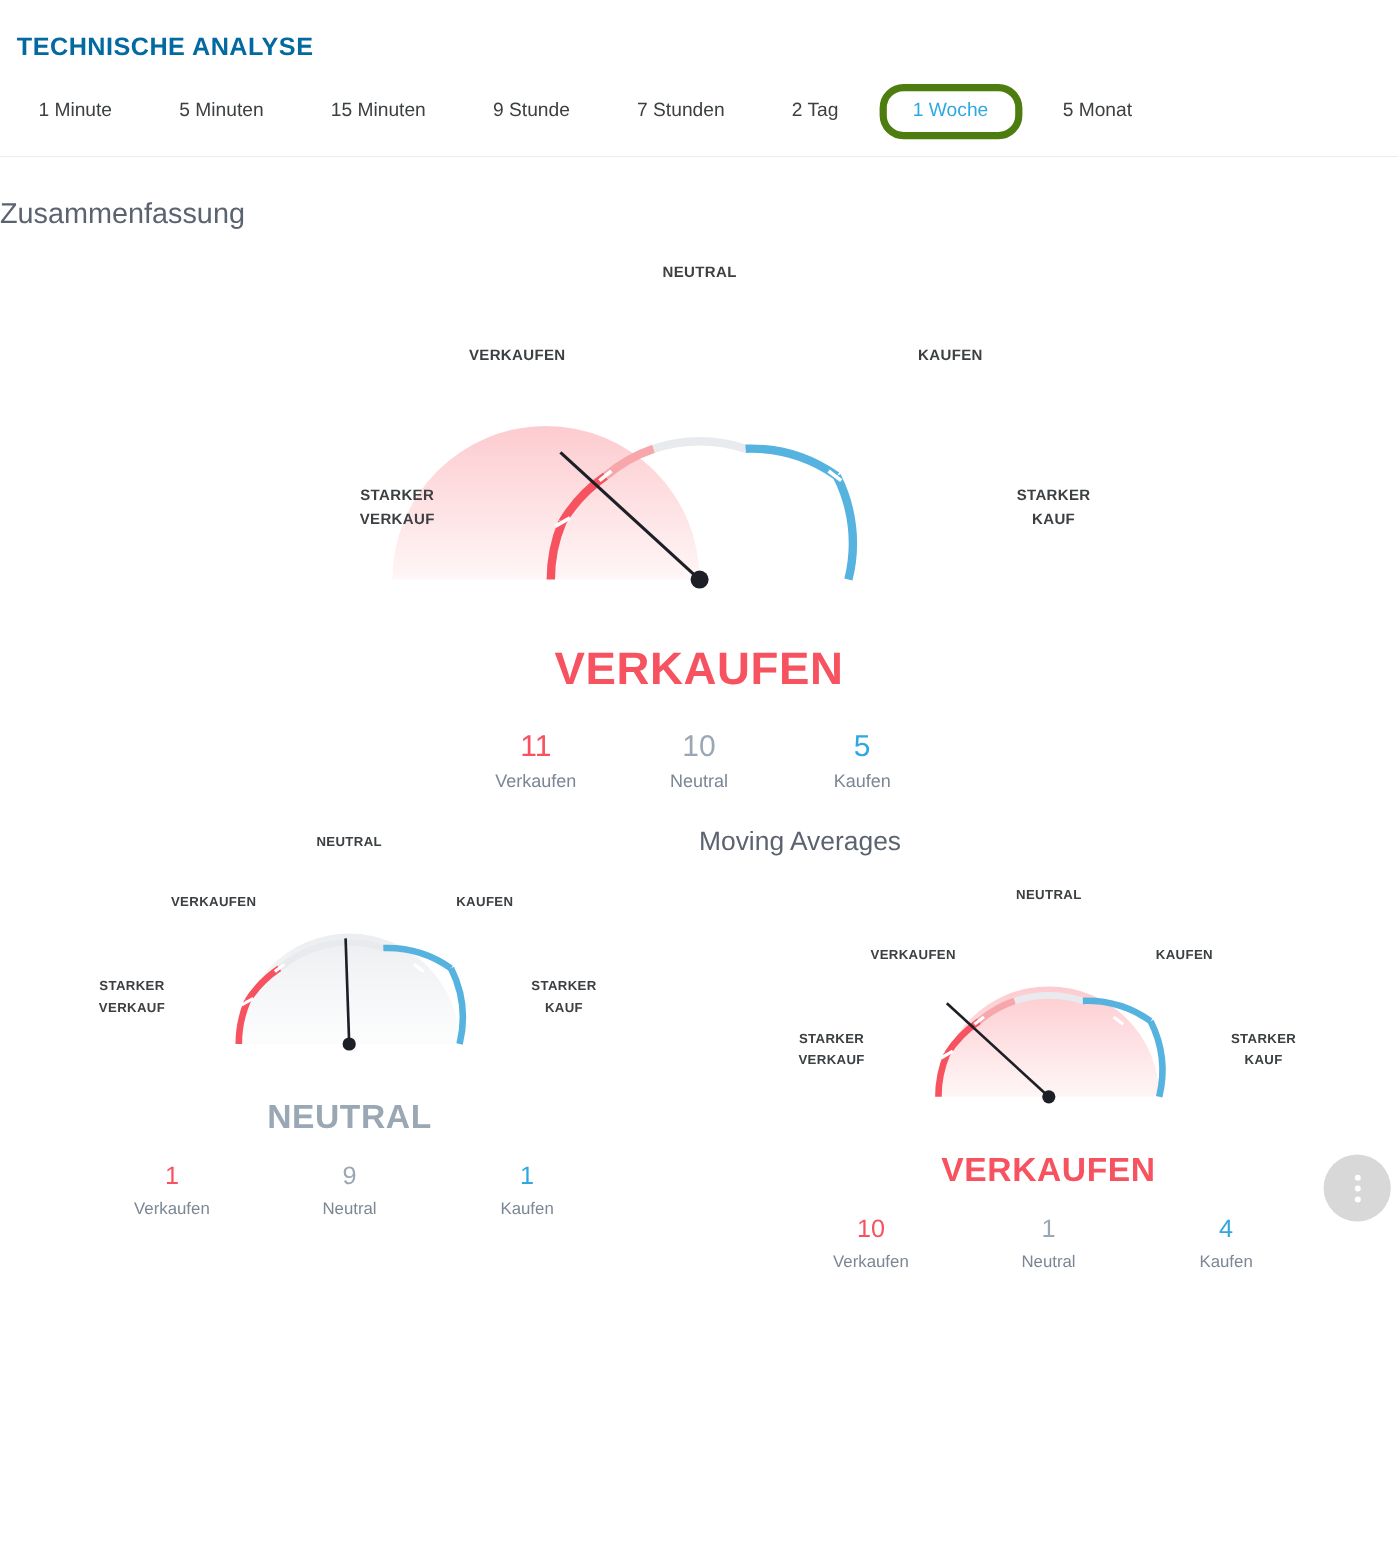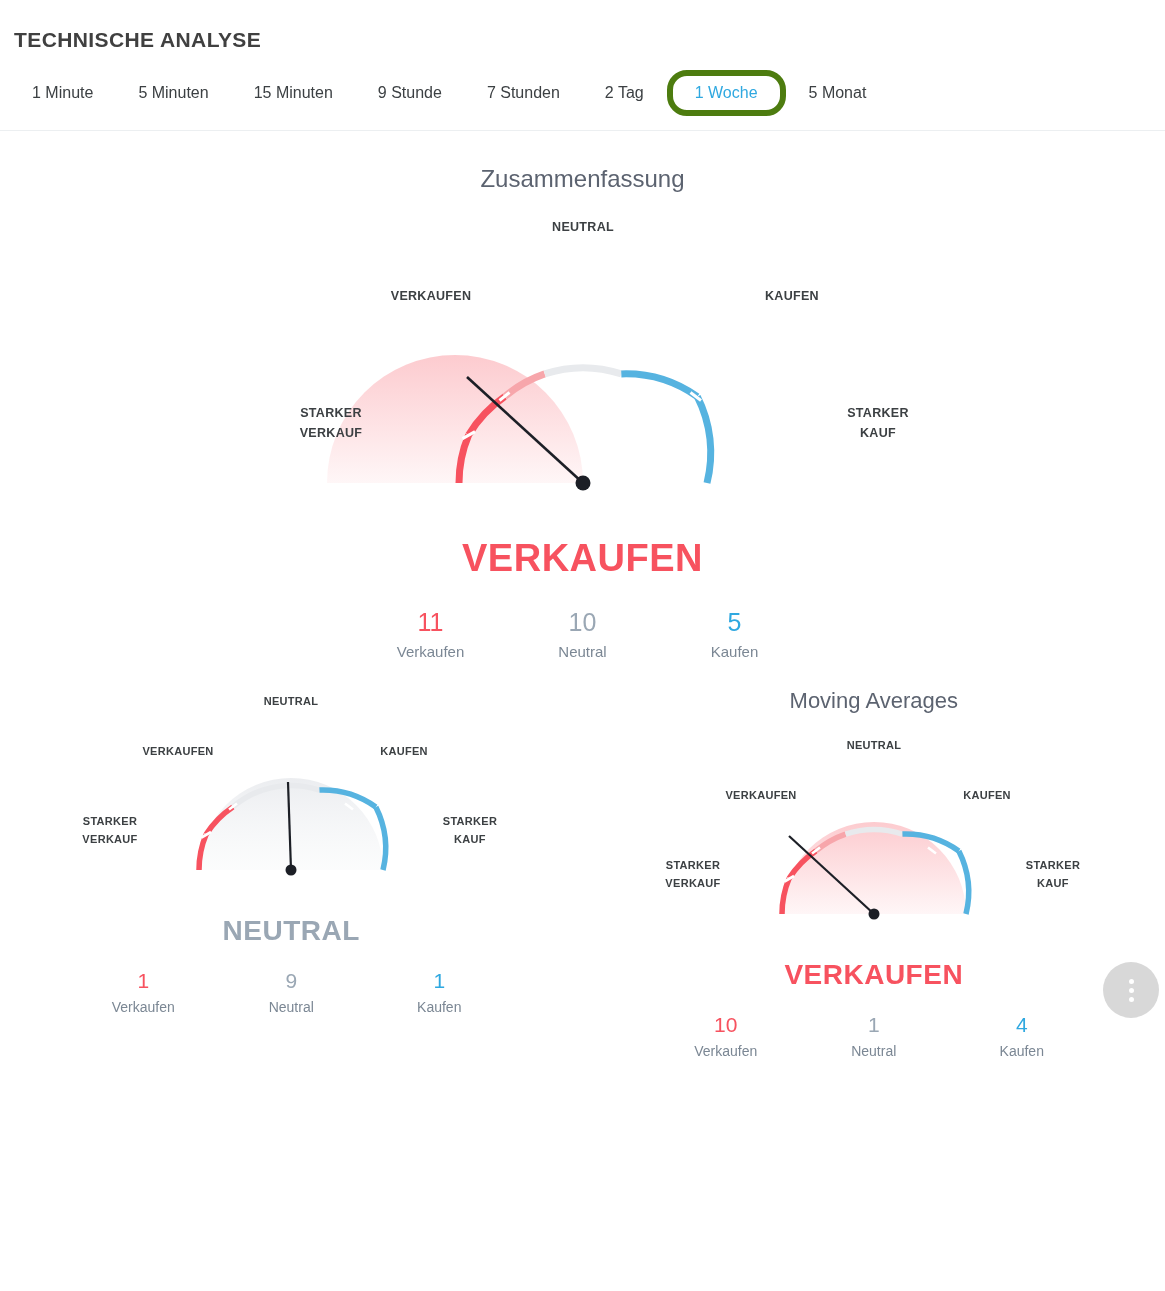--- a/index.html
+++ b/index.html
@@ -13,47 +13,47 @@
     font-family: "Liberation Sans", sans-serif;
     color: #2a2e39;
     position: relative;
     overflow: hidden;
   }
 
   .page-title {
     font-size: 21px;
     font-weight: bold;
     letter-spacing: 0.4px;
-    color: #404040;
+    color: #0369a1;
     padding: 28px 0 0 14px;
   }
 
   .tabs {
     display: flex;
     align-items: center;
-    gap: 1px;
+    gap: 12px;
     padding: 18px 10px 0 10px;
     border-bottom: 1px solid #eceff1;
     padding-bottom: 14px;
   }
   .tab {
     font-size: 16px;
     color: #3c4043;
     padding: 8px 22px;
     border-radius: 20px;
     white-space: nowrap;
     cursor: pointer;
   }
   .tab.active {
     color: #2fa8e0;
     border: 6px solid #4d7c0f;
   }
 
   .section-title {
-    text-align: center;
+    text-align: left;
     font-size: 24px;
     color: #5c6370;
     font-weight: 400;
     margin-top: 34px;
   }
 
   
   .gauge-wrap {
     position: relative;
     margin: 0 auto;
@@ -74,21 +74,21 @@
   }
   .count-col {
     text-align: center;
   }
   .count-num { font-weight: 400; }
   .count-lbl { color: #7b8794; }
 
   
   .summary-block { margin-top: 6px; }
   .summary-block .verdict { font-size: 38px; margin-top: 14px; }
-  .summary-block .counts { margin-top: 28px; gap: 16px; align-items: flex-end; }
+  .summary-block .counts { margin-top: 28px; gap: 0; align-items: flex-end; }
   .summary-block .count-col { width: 136px; }
   .summary-block .count-num { font-size: 25px; }
   .summary-block .count-lbl { font-size: 15px; margin-top: 6px; }
 
   
   .two-col {
     display: flex;
     margin-top: 10px;
   }
   .col { width: 50%; }

